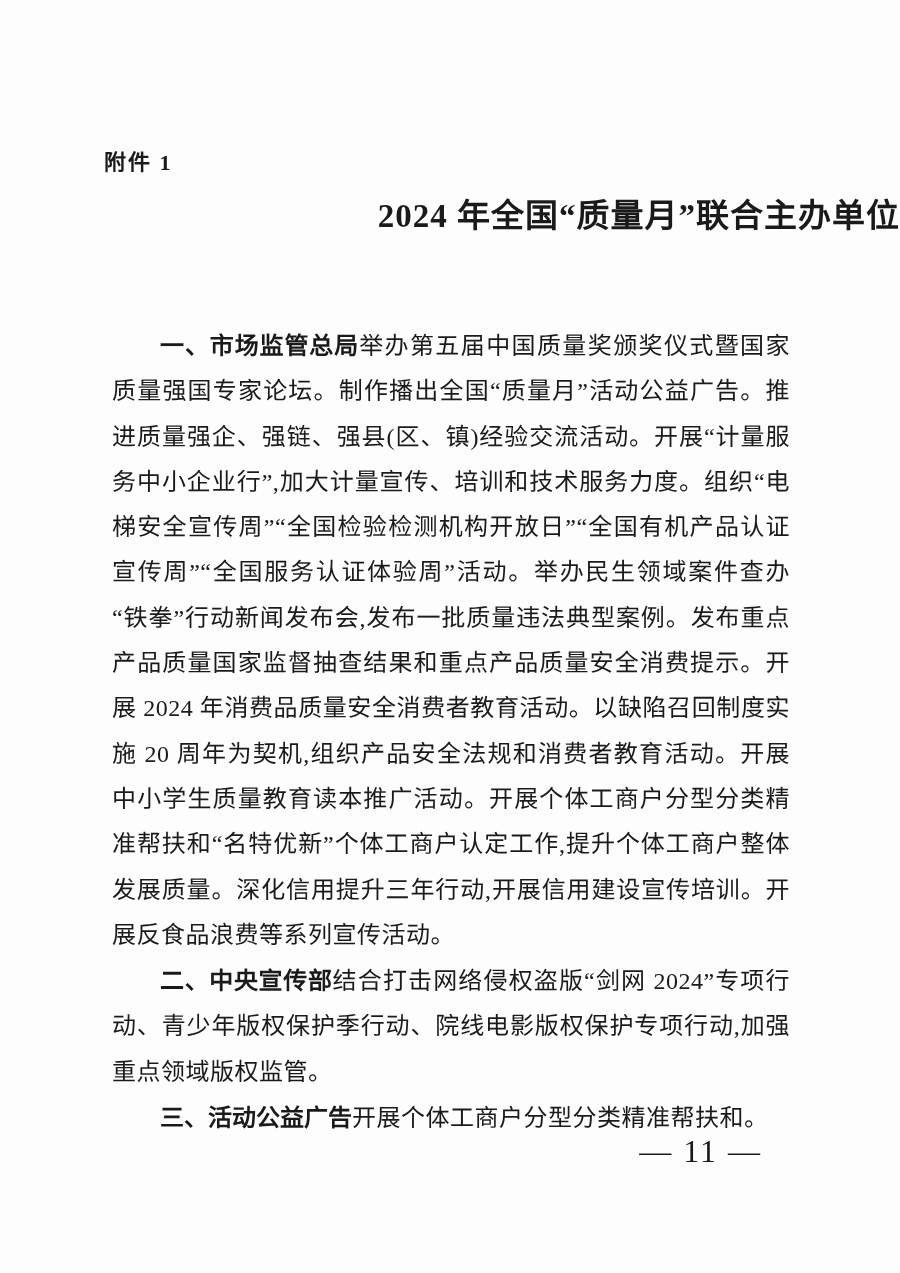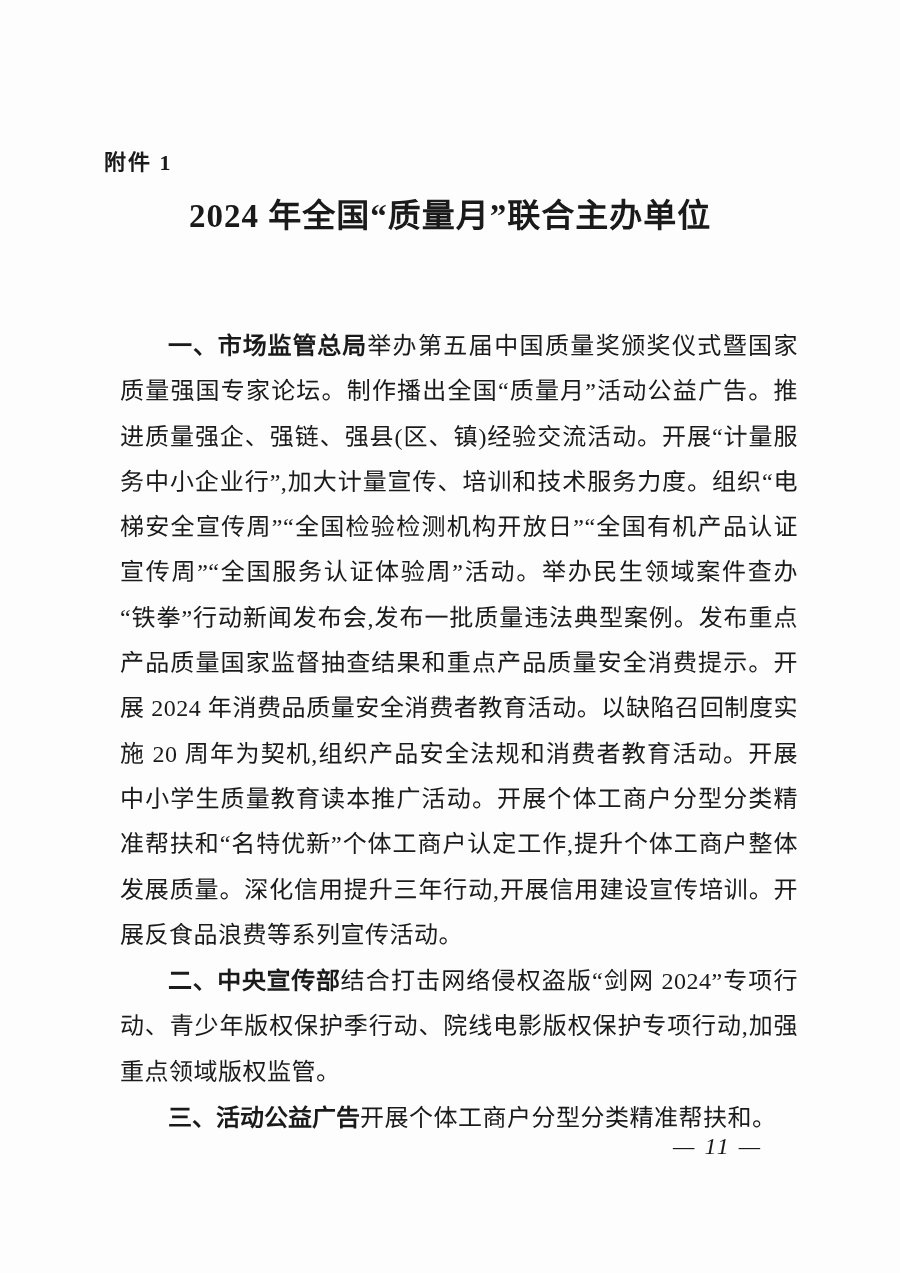--- a/index.html
+++ b/index.html
@@ -26,29 +26,29 @@
     font-size: 22px;
     font-weight: 600;
     letter-spacing: 2px;
     white-space: nowrap;
   }
   .doc-title {
     position: absolute;
     left: 0;
     top: 192px;
     width: 100%;
-    text-align: center;
+    text-align: right;
     font-weight: 700;
     font-size: 33px;
     line-height: 48px;
     letter-spacing: 1px;
   }
   .doc-body {
     position: absolute;
-    left: 120px;
+    left: 112px;
     top: 323px;
     width: 678px;
     font-size: 24px;
     line-height: 45.3px;
     text-align: justify;
     letter-spacing: 0.5px;
   }
   .doc-body p {
     margin: 0;
     padding: 0;
@@ -56,24 +56,23 @@
   }
   .para-lead {
     font-weight: 700;
     font-family: "Liberation Sans", "DejaVu Sans", sans-serif;
     letter-spacing: 0;
   }
   .page-number {
     position: absolute;
     top: 1133px;
     right: 138px;
-    font-size: 24px;
+    font-size: 32px;
     letter-spacing: 2px;
     white-space: nowrap;
-    font-style: italic;
   }
 </style>
 </head>
 <body>
 
 <div class="page">
 
   <div class="attachment-label">附件 1</div>
 
   <div class="doc-title">

